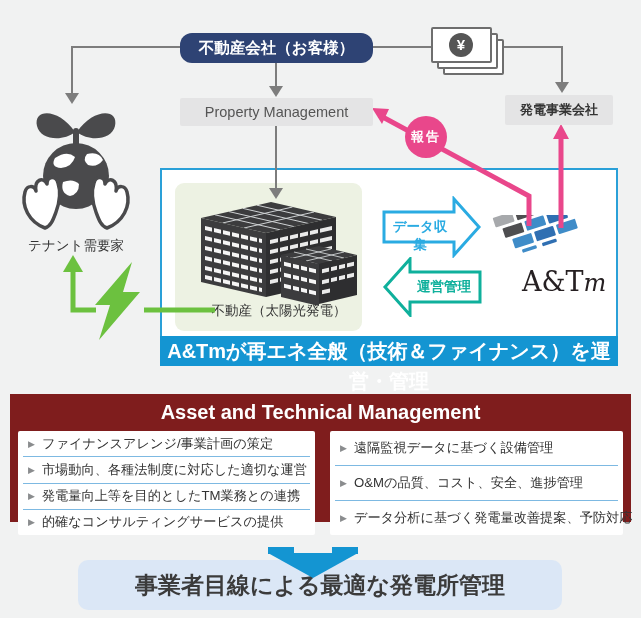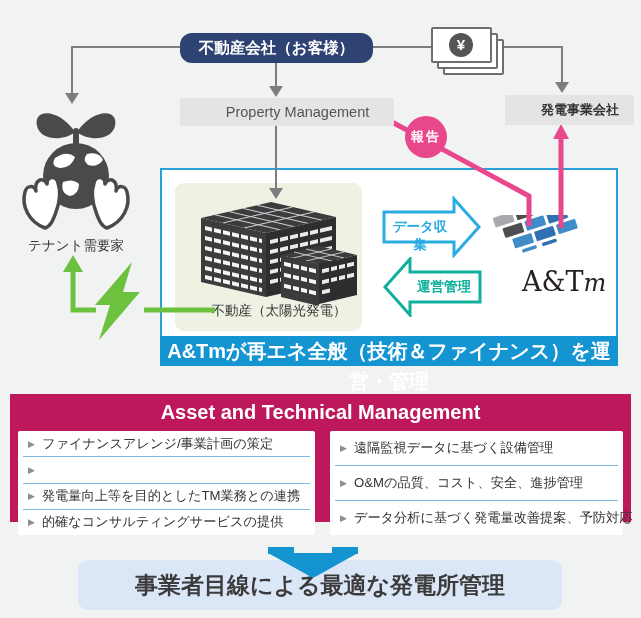--- a/index.html
+++ b/index.html
@@ -2,21 +2,21 @@
 <html><head>
 <meta charset="utf-8">
 <style>
   html,body{margin:0;padding:0;background:#f1f2f2;}
   #stage{position:relative;width:641px;height:618px;background:#f1f2f2;overflow:hidden;
          font-family:"Liberation Sans",sans-serif;color:#333;}
   .abs{position:absolute;}
   
   .navy-box{left:180px;top:33px;width:193px;height:30px;background:#2e4374;border-radius:12px;
             color:#fff;font-weight:bold;font-size:15.5px;line-height:30px;text-align:center;z-index:4;}
-  .gray-box{background:#e4e4e5;border-radius:2px;text-align:center;z-index:4;color:#4a4a4a;padding-left:21px;}
+  .gray-box{background:#e4e4e5;border-radius:2px;text-align:center;z-index:4;color:#4a4a4a;}
   .pm-box{left:180px;top:98px;width:193px;height:28px;font-size:14.5px;line-height:28px;color:#555;}
   .power-box{left:505px;top:95px;width:108px;height:30px;font-size:13px;line-height:30px;font-weight:600;color:#333;}
   .report-badge{left:405px;top:116px;width:42px;height:42px;border-radius:50%;background:#e9478b;
             color:#fff;font-weight:bold;font-size:13px;line-height:42px;text-align:center;letter-spacing:2px;z-index:5;}
   
   .yen-wrap{left:431px;top:27px;width:72px;height:48px;z-index:4;}
   .yen-card{position:absolute;width:57px;height:32px;background:#fff;border:2px solid #6e6e6e;border-radius:2px;}
   .yen-circle{position:absolute;left:16px;top:4px;width:24px;height:24px;border-radius:50%;background:#555;
             color:#fff;font-weight:bold;font-size:15px;line-height:24px;text-align:center;}
   
@@ -31,21 +31,21 @@
   .block-arrow{z-index:2;}
   .block-arrow span{position:absolute;font-weight:bold;font-size:13.5px;text-align:center;}
   .arrow-data span{left:4px;top:22px;width:68px;color:#2aabe2;}
   .arrow-ops span{left:28px;top:21px;width:68px;color:#0fb09c;}
   
   .logo{left:487px;top:215px;width:130px;height:90px;z-index:2;}
   .logo-text{position:absolute;left:35px;top:51px;font-family:"DejaVu Serif",serif;font-weight:normal;
             font-size:27px;color:#262022;white-space:nowrap;}
   .logo-text em{font-style:italic;font-size:24px;}
   
-  .atm-panel{left:10px;top:394px;width:621px;height:128px;background:#be185d;z-index:1;}
+  .atm-panel{left:10px;top:394px;width:621px;height:128px;background:#7f1d1d;z-index:1;}
   .atm-title{margin-top:7px;text-align:center;color:#fff;font-weight:bold;font-size:20px;}
   .card{position:absolute;top:37px;height:104px;background:#fff;border-radius:2px;display:flex;flex-direction:column;}
   .card-left{left:8px;width:297px;}
   .card-right{left:320px;width:293px;}
   .card .row{flex:1;display:flex;align-items:center;margin:0 5px;padding-left:5px;gap:7px;}
   .card .row + .row{border-top:1px solid #7db9e2;}
   .bullet{color:#8a8c8e;font-size:9px;flex:0 0 auto;}
   .item-text{font-size:13.2px;color:#333;white-space:nowrap;}
   .conclusion{left:78px;top:560px;width:484px;height:50px;background:#dbe7f6;border-radius:10px;
             text-align:center;line-height:50px;font-weight:bold;font-size:23px;color:#3b3b3b;z-index:2;}
@@ -247,20 +247,21 @@
 
   <div class="abs atm-panel">
     <div class="atm-title">Asset and Technical Management</div>
     <div class="card card-left">
       <div class="row">
         <span class="bullet">▶</span>
         <span class="item-text">ファイナンスアレンジ/事業計画の策定</span>
       </div>
       <div class="row">
         <span class="bullet">▶</span>
+        <span class="item-text">市場動向、各種法制度に対応した適切な運営</span>
       </div>
       <div class="row">
         <span class="bullet">▶</span>
         <span class="item-text">発電量向上等を目的としたTM業務との連携</span>
       </div>
       <div class="row">
         <span class="bullet">▶</span>
         <span class="item-text">的確なコンサルティングサービスの提供</span>
       </div>
     </div>

